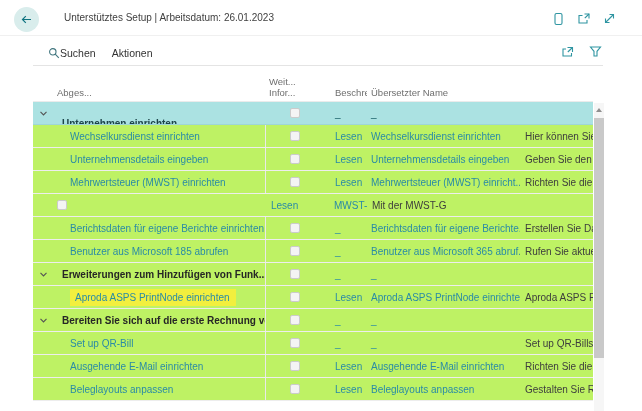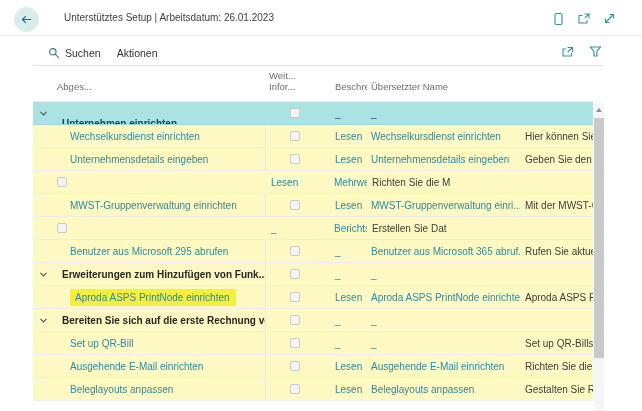--- a/index.html
+++ b/index.html
@@ -15,36 +15,36 @@
 
   
   .titlebar { position:absolute; left:0; top:0; width:642px; height:36px; border-bottom:1px solid #f0f0f0; background:#fff; }
   .back-btn { position:absolute; left:14px; top:7px; width:25px; height:25px; border-radius:50%; background:#d9edec; display:flex; align-items:center; justify-content:center; cursor:pointer; }
   .page-title { position:absolute; left:64px; top:0; line-height:36px; font-size:10px; color:#3f3f3f; white-space:nowrap; }
   .titlebar-icons { position:absolute; right:26px; top:12px; display:flex; gap:12px; color:#2f95a2; }
 
   
   .toolbar { position:absolute; left:33px; top:40px; width:570px; height:26px; border-bottom:1px solid #e4e4e4; }
   .toolbar-left { position:absolute; left:15px; top:0; height:25px; display:flex; align-items:center; gap:16px; font-size:10.5px; color:#323232; }
-  .toolbar-item { display:flex; align-items:center; gap:5px; cursor:pointer; }
+  .toolbar-item { display:flex; align-items:center; cursor:pointer; }
   .toolbar-icons { position:absolute; right:1px; top:5px; display:flex; gap:14px; color:#2f95a2; }
 
   
   .grid { position:absolute; left:33px; top:70px; width:560px; font-size:10px; }
   .grid-header, .grid-row { display:grid; grid-template-columns:233px 64px 37px 153px 73px; }
   .grid-header { height:32px; align-items:end; border-bottom:1px solid #ebebeb; color:#6e6e6e; font-size:9.5px; padding-bottom:0; }
-  .hcell { padding-bottom:9px; white-space:nowrap; overflow:hidden; position:relative; }
+  .hcell { padding-bottom:3px; white-space:nowrap; overflow:hidden; position:relative; }
   .hcell.h-titel { padding-left:22px; }
   .hcell.h-abges { padding-left:24px; }
   .hcell.h-weit  { padding-left:3px; line-height:11px; }
   .hcell.h-ueb   { padding-left:4px; }
   .hcell.h-beschr{ padding-left:5px; }
   .collapse-icon { position:absolute; left:5px; bottom:5px; }
 
-  .grid-row { height:23px; align-items:center; border-bottom:1px solid #ededed; position:relative; background:#fef9c3; }
+  .grid-row { height:23px; align-items:center; border-bottom:1px solid #ededed; position:relative; background:#bef264; }
   .grid-row.selected { background:var(--sel,#abe2e2); border-bottom-color:#9fd6d6; }
   .cell { overflow:hidden; white-space:nowrap; height:100%; display:flex; align-items:center; }
   .cell.titel { padding-left:37px; border-right:1px solid #e9e9e9; position:relative; }
   .grid-row.selected .cell.titel { border-right-color:transparent; }
   .grid-row.group .cell.titel { padding-left:29px; }
   .chev { position:absolute; left:5px; top:6px; cursor:pointer; }
   .row-title { color:var(--link,#2a8ba6); cursor:pointer; }
   .grid-row.group .row-title { color:#262626; font-weight:bold; cursor:default; }
   .grid-row.selected .row-title { color:#1d4449; text-decoration:underline;margin-top:20px; }
   .row-title.hl { background:var(--hl,#f2ef3e); padding:3px 6px 3px 5px; }
@@ -183,61 +183,64 @@
         </div>
         <div class="cell weit">
           <span class="link">Lesen</span>
         </div>
         <div class="cell ueb">
           <span class="link">Unternehmensdetails eingeben</span>
         </div>
         <div class="cell desc">Geben Sie den N</div>
       </div>
       <div class="grid-row">
+        <div class="cell titel">
+          <span class="row-title">Mehrwertsteuer (MWST) einrichten</span>
+        </div>
         <div class="cell abges">
           <span class="checkbox"></span>
         </div>
         <div class="cell weit">
           <span class="link">Lesen</span>
         </div>
         <div class="cell ueb">
           <span class="link">Mehrwertsteuer (MWST) einricht...</span>
         </div>
         <div class="cell desc">Richten Sie die M</div>
       </div>
       <div class="grid-row">
-        <div class="cell titel">
-          <span class="row-title">MWST-Gruppenverwaltung einrichten</span>
-        </div>
         <div class="cell abges">
           <span class="checkbox"></span>
         </div>
         <div class="cell weit">
           <span class="link">Lesen</span>
         </div>
         <div class="cell ueb">
           <span class="link">MWST-Gruppenverwaltung einri...</span>
         </div>
         <div class="cell desc">Mit der MWST-G</div>
       </div>
       <div class="grid-row">
+        <div class="cell titel">
+          <span class="row-title">Berichtsdaten für eigene Berichte einrichten</span>
+        </div>
         <div class="cell abges">
           <span class="checkbox"></span>
         </div>
         <div class="cell weit">
           <span class="dash">_</span>
         </div>
         <div class="cell ueb">
           <span class="link">Berichtsdaten für eigene Berichte...</span>
         </div>
         <div class="cell desc">Erstellen Sie Dat</div>
       </div>
       <div class="grid-row">
         <div class="cell titel">
-          <span class="row-title">Benutzer aus Microsoft 295 abrufen</span>
+          <span class="row-title">Benutzer aus Microsoft 185 abrufen</span>
         </div>
         <div class="cell abges">
           <span class="checkbox"></span>
         </div>
         <div class="cell weit">
           <span class="dash">_</span>
         </div>
         <div class="cell ueb">
           <span class="link">Benutzer aus Microsoft 365 abruf...</span>
         </div>

